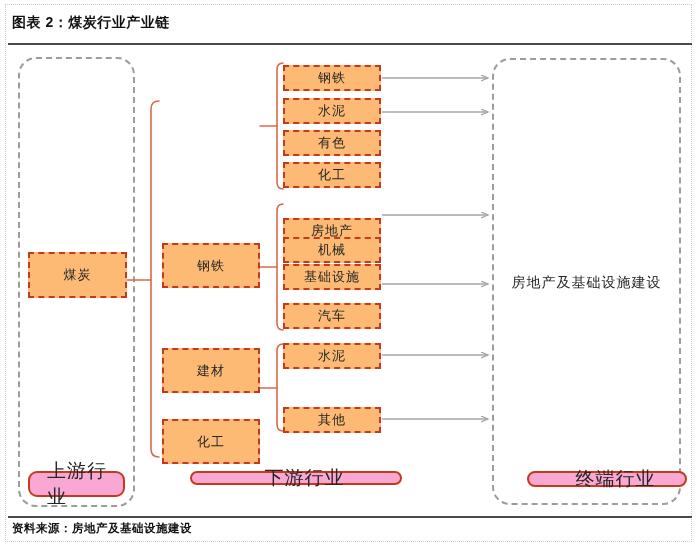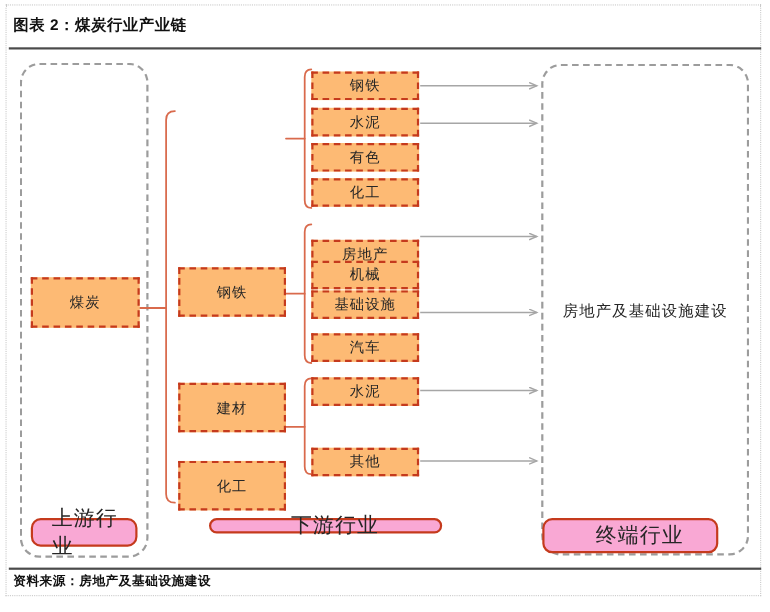--- a/index.html
+++ b/index.html
@@ -95,18 +95,18 @@
   <div class="dashed-box sub" style="top:264px;">基础设施</div>
   <div class="dashed-box sub" style="top:303px;">汽车</div>
 
   <div class="dashed-box sub" style="top:343px;">水泥</div>
   <div class="dashed-box sub" style="top:407px;">其他</div>
 
   <div class="terminal-text">房地产及基础设施建设</div>
 
   <div class="label-box" style="left:28px;top:471px;width:97px;height:26px;">上游行业</div>
   <div class="label-box" style="left:190px;top:471px;width:212px;height:14px;">下游行业</div>
-  <div class="label-box" style="left:493px;top:471px;width:160px;height:32px;">终端行业</div>
+  <div class="label-box" style="left:527px;top:471px;width:160px;height:16px;">终端行业</div>
 
   <div class="rule bottom"></div>
   <div class="source">资料来源：房地产及基础设施建设</div>
 
 </div>
 
 </body></html>

